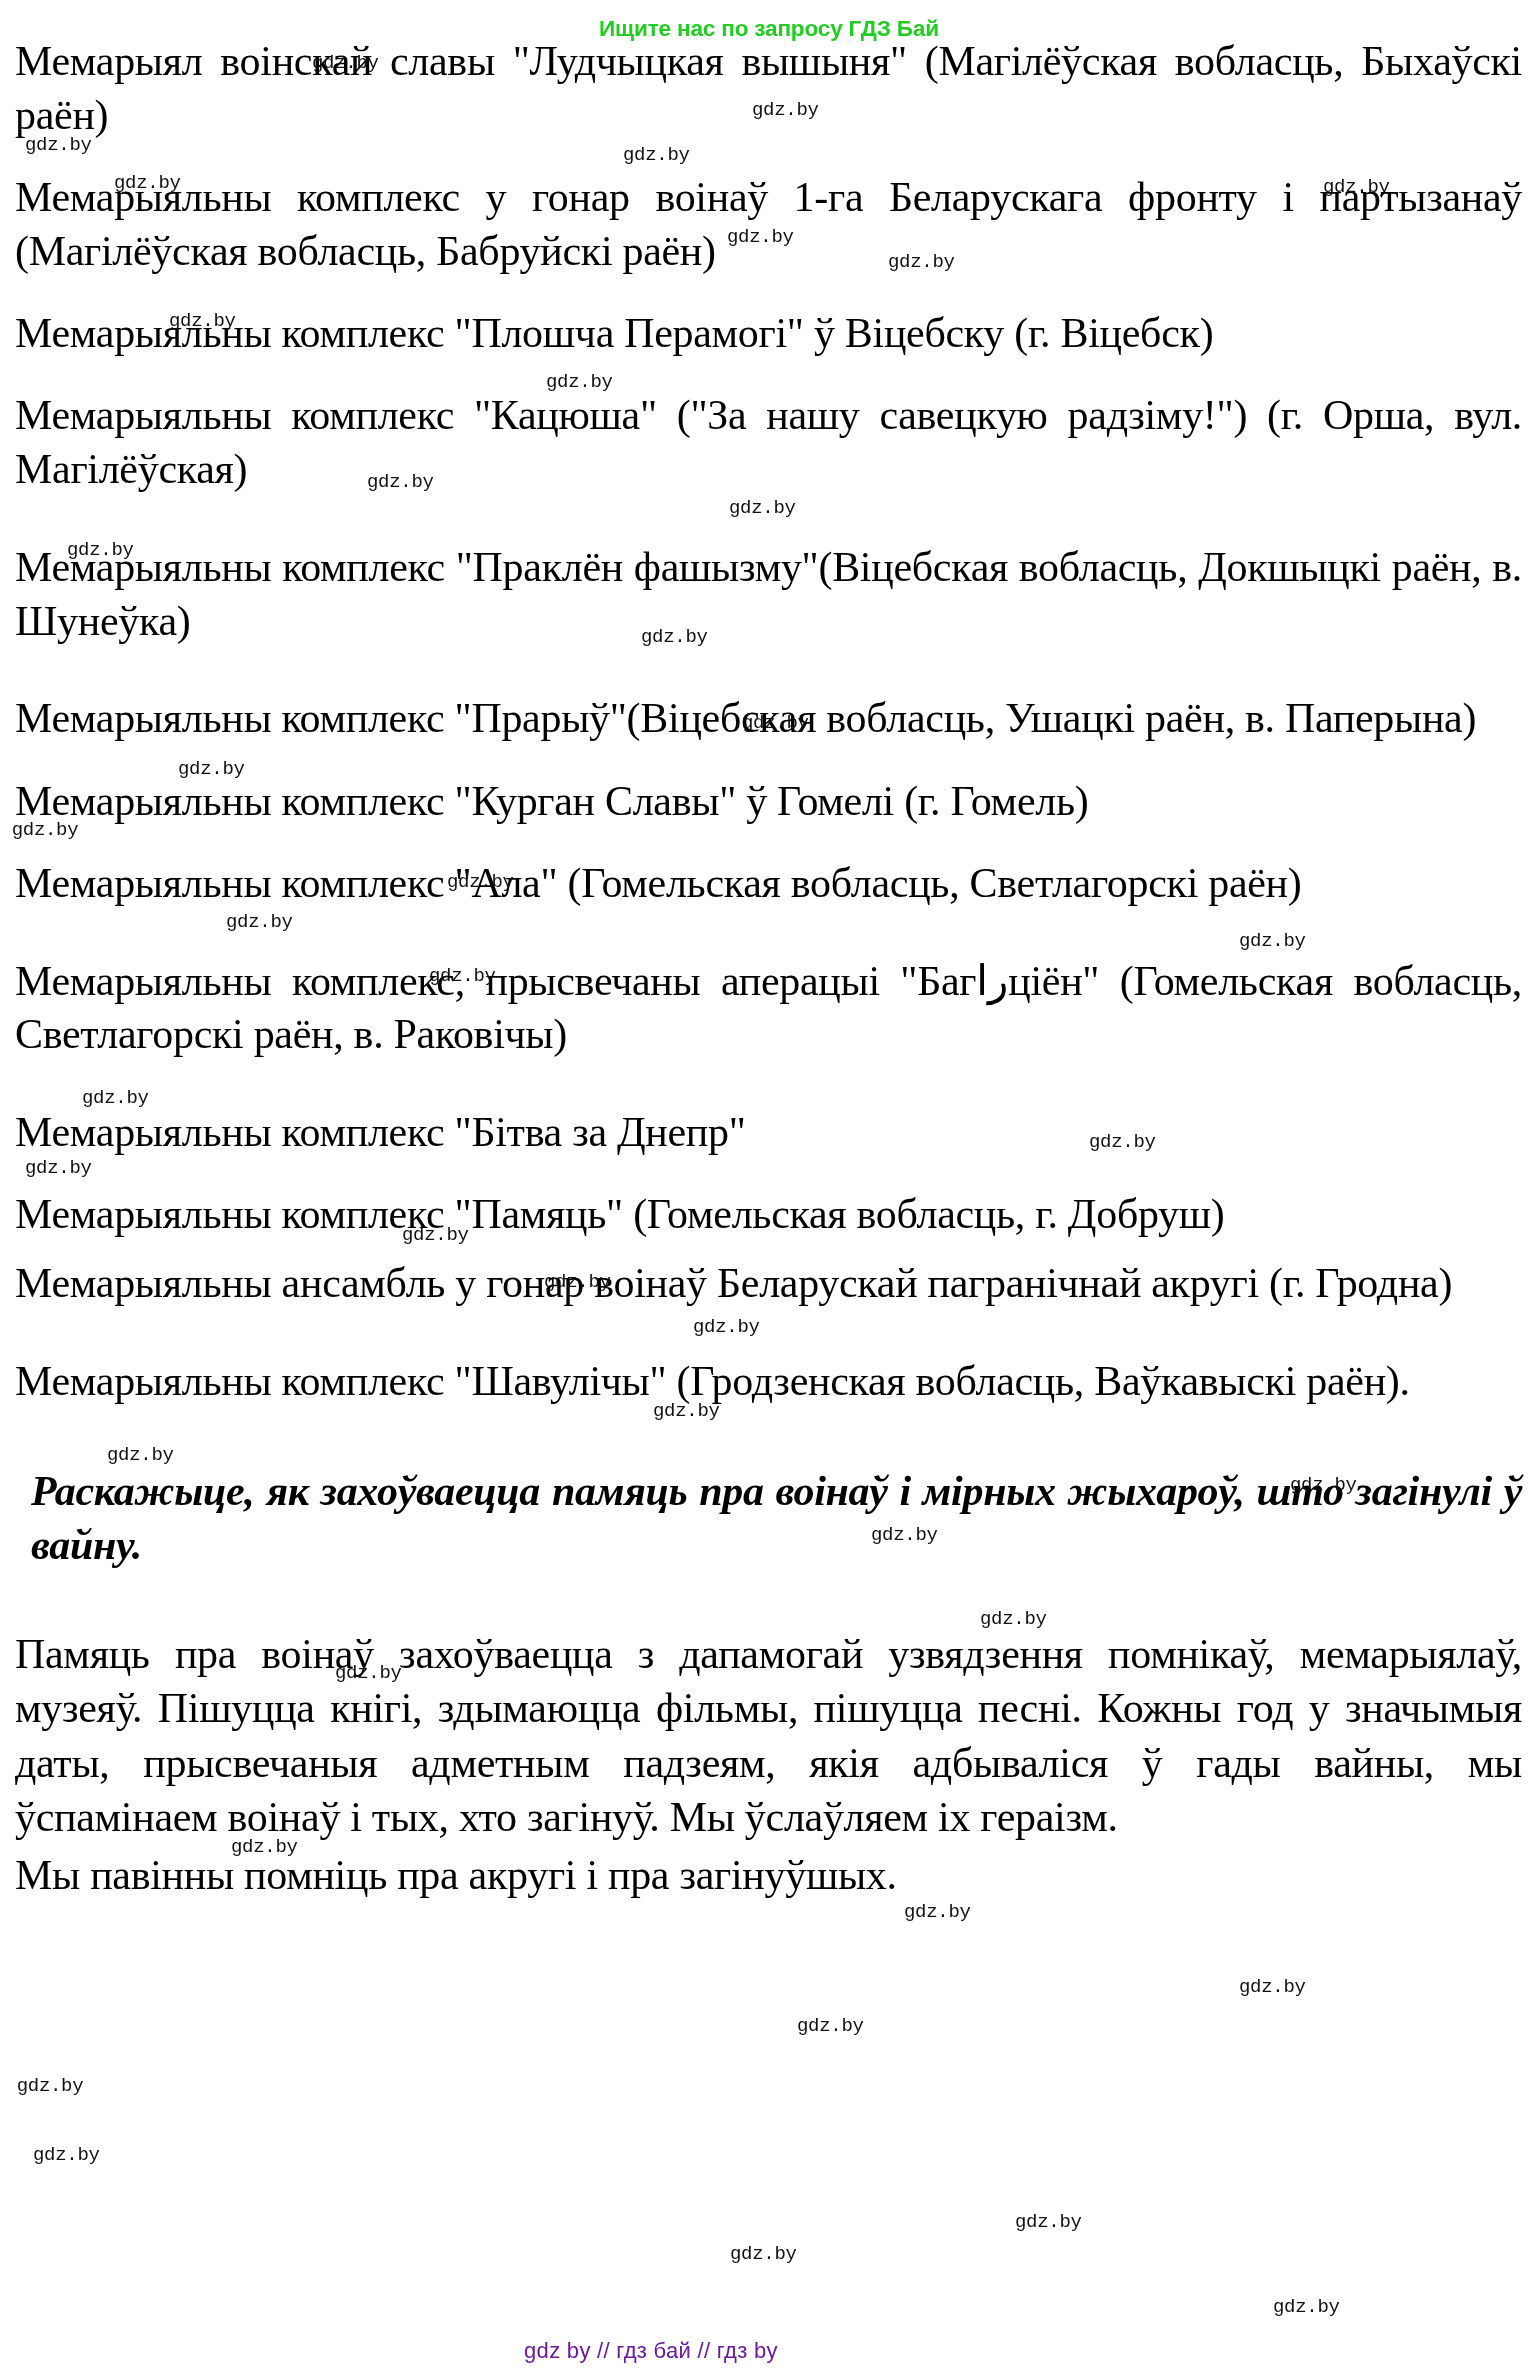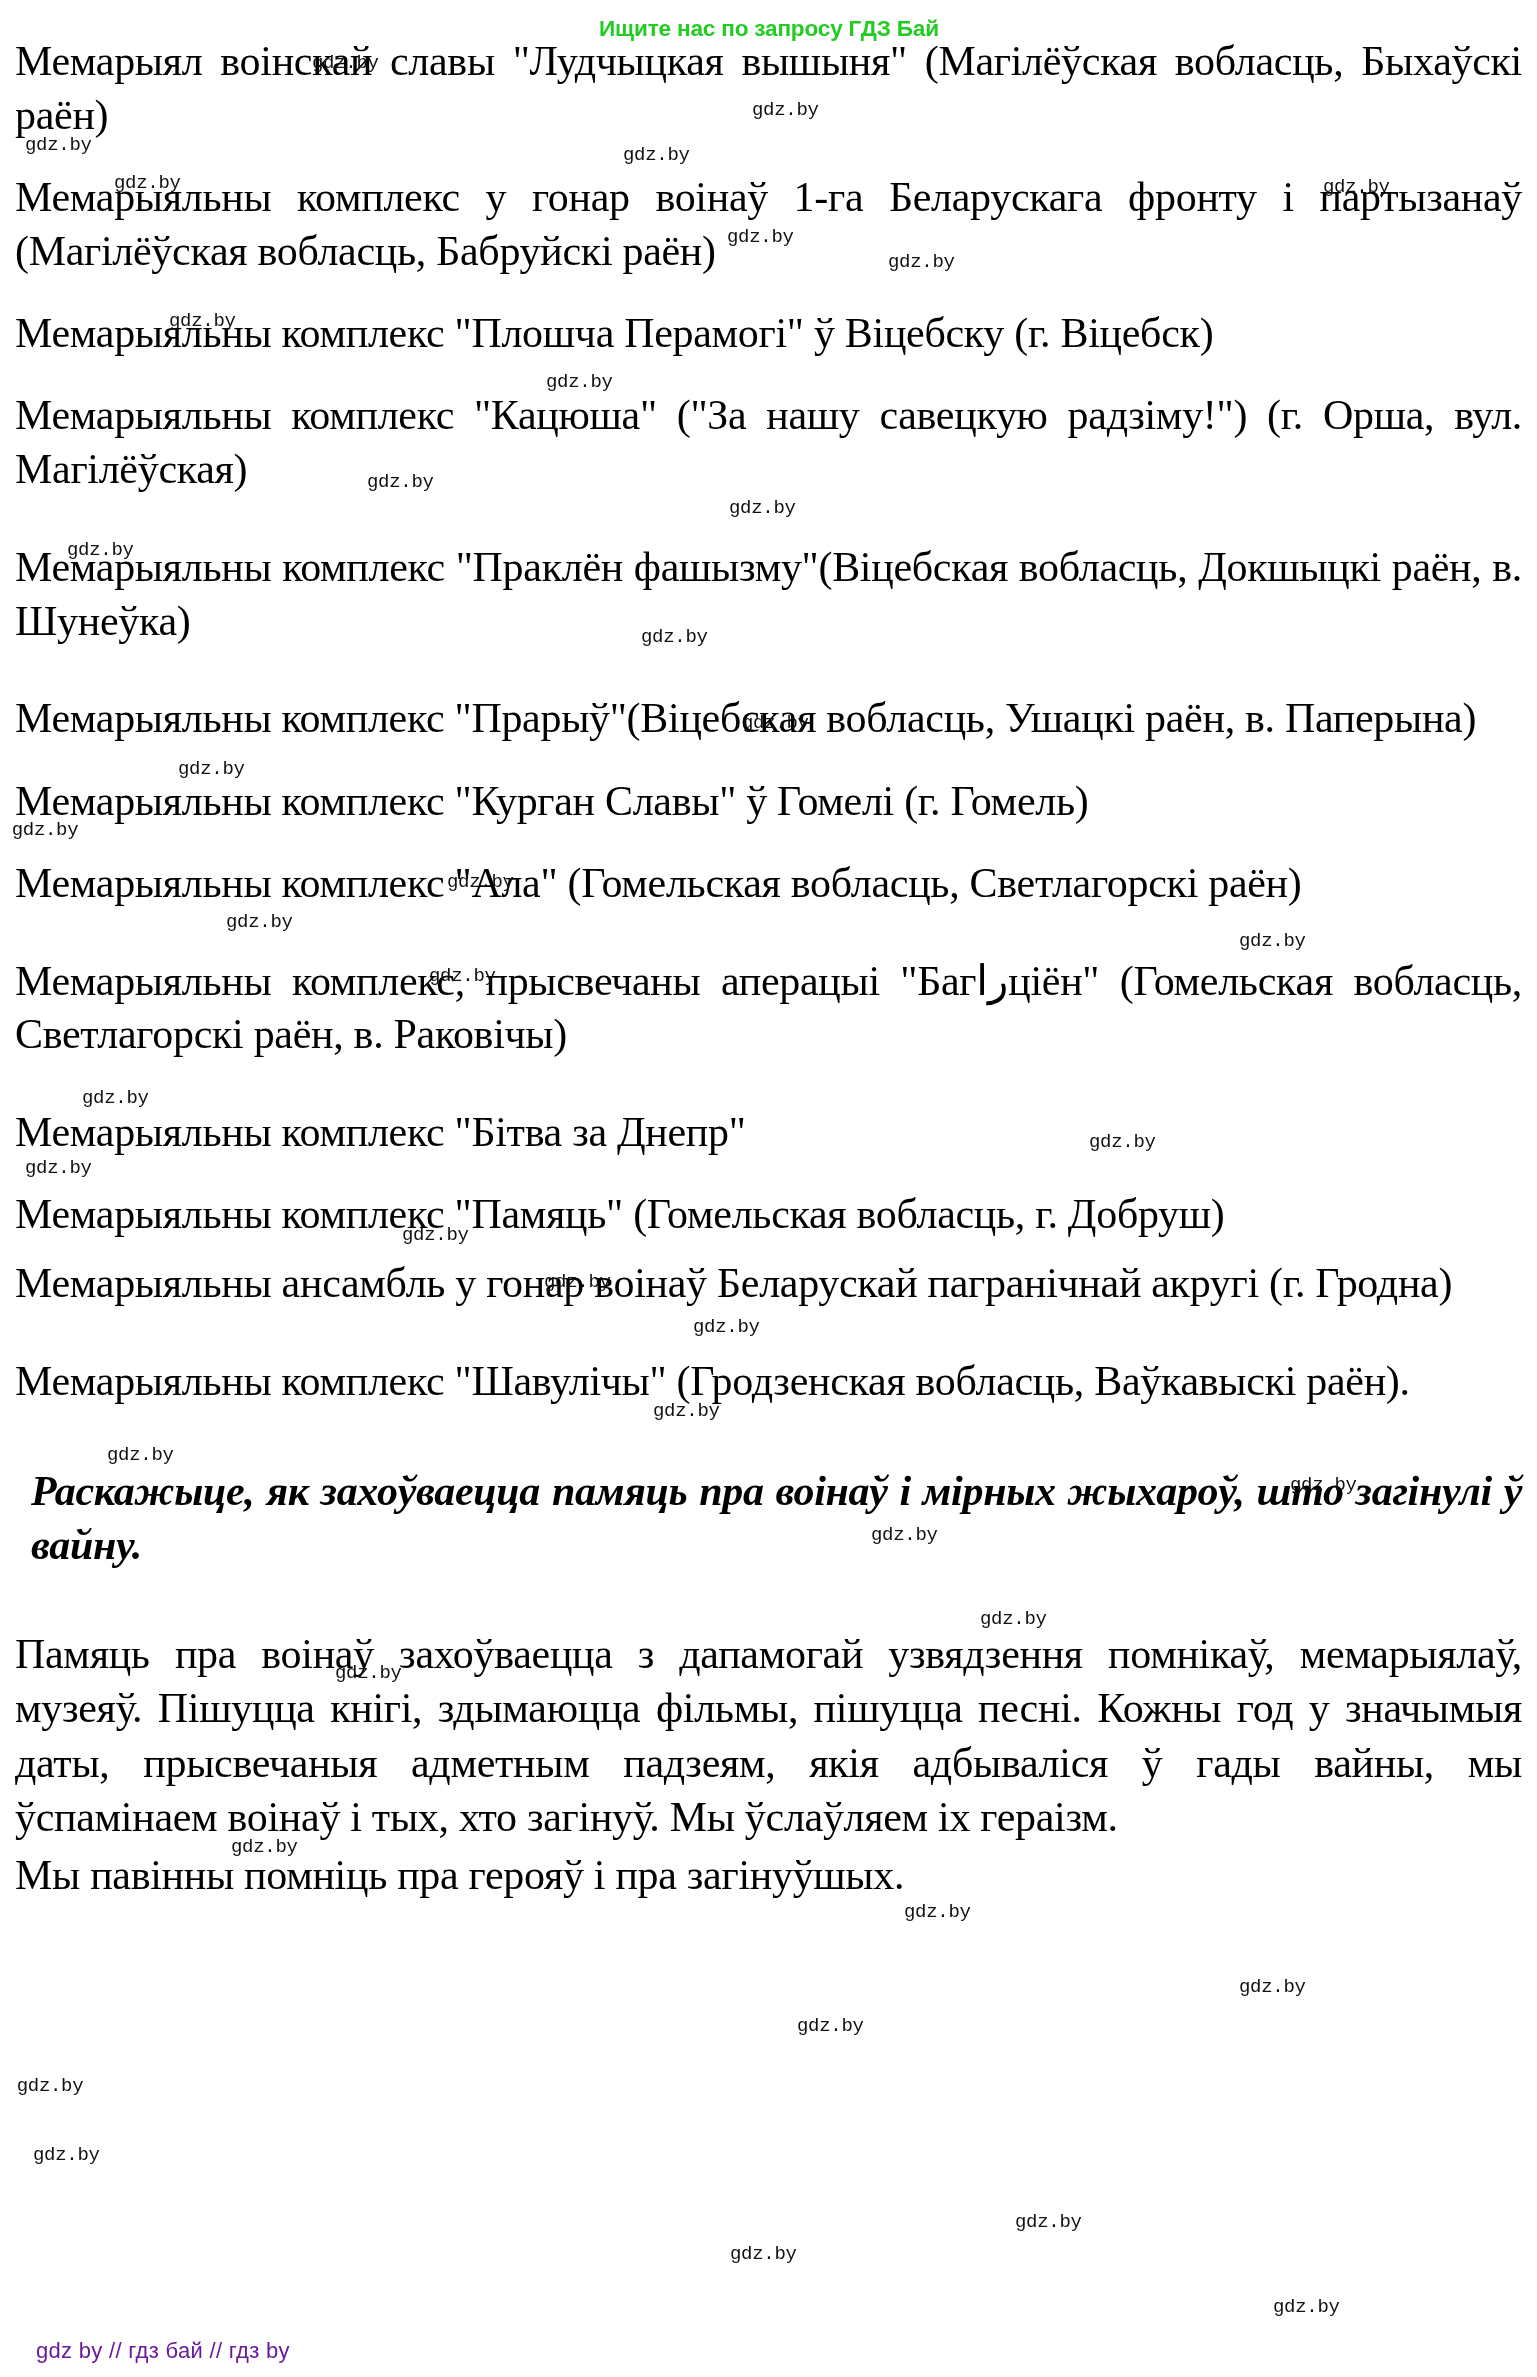--- a/index.html
+++ b/index.html
@@ -90,26 +90,26 @@
     letter-spacing: -0.3px;
     pointer-events: none;
   }
 
   
   .footer {
     position: absolute;
     left: 0;
     bottom: 13.4px;
     width: 1302px;
+    text-align: center;
     font-family: "Liberation Sans", "DejaVu Sans", sans-serif;
     font-size: 22px;
     color: #6a1b9a;
     letter-spacing: 0.3px;
     white-space: nowrap;
-    padding-left: 36px;
   }
 </style>
 </head>
 <body>
 
 <div id="page">
 
   <div class="promo">Ищите нас по запросу ГДЗ Бай</div>
 
   <div class="content">
@@ -124,21 +124,21 @@
     <p class="para gap-lg">Мемарыяльны комплекс "Ала" (Гомельская вобласць, Светлагорскі раён)</p>
     <p class="para gap-lg">Мемарыяльны комплекс, прысвечаны аперацыі "Багراціён" (Гомельская вобласць, Светлагорскі раён, в. Раковічы)</p>
     <p class="para last-left gap-md">Мемарыяльны комплекс "Бітва за Днепр"</p>
     <p class="para last-left gap-sm">Мемарыяльны комплекс "Памяць" (Гомельская вобласць, г. Добруш)</p>
     <p class="para gap-lg">Мемарыяльны ансамбль у гонар воінаў Беларускай пагранічнай акругі (г. Гродна)</p>
     <p class="para">Мемарыяльны комплекс "Шавулічы" (Гродзенская вобласць, Ваўкавыскі раён).</p>
 
     <p class="question">Раскажыце, як захоўваецца памяць пра воінаў і мірных жыхароў, што загінулі ў вайну.</p>
 
     <p class="answer">Памяць пра воінаў захоўваецца з дапамогай узвядзення помнікаў, мемарыялаў, музеяў. Пішуцца кнігі, здымаюцца фільмы, пішуцца песні. Кожны год у значымыя даты, прысвечаныя адметным падзеям, якія адбываліся ў гады вайны, мы ўспамінаем воінаў і тых, хто загінуў. Мы ўслаўляем  іх гераізм.</p>
-    <p class="answer tail">Мы павінны помніць пра герояў і пра загінуўшых.</p>
+    <p class="answer tail">Мы павінны помніць пра акругі і пра загінуўшых.</p>
 
   </div>
 
   <span class="wm" style="left:312px;  top:52px;">gdz.by</span>
   <span class="wm" style="left:25px;   top:134px;">gdz.by</span>
   <span class="wm" style="left:752px;  top:99px;">gdz.by</span>
   <span class="wm" style="left:623px;  top:144px;">gdz.by</span>
   <span class="wm" style="left:114px;  top:172px;">gdz.by</span>
   <span class="wm" style="left:727px;  top:226px;">gdz.by</span>
   <span class="wm" style="left:169px;  top:310px;">gdz.by</span>

